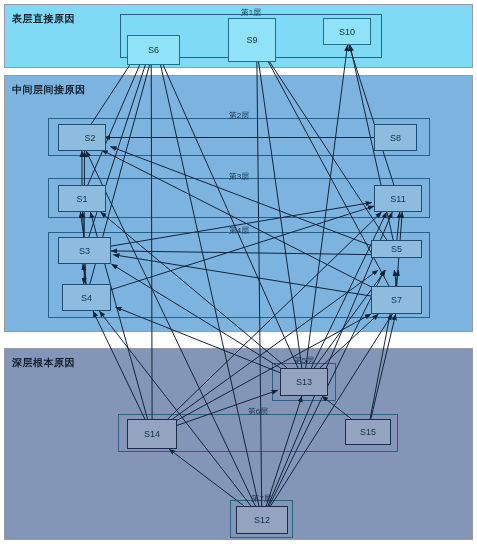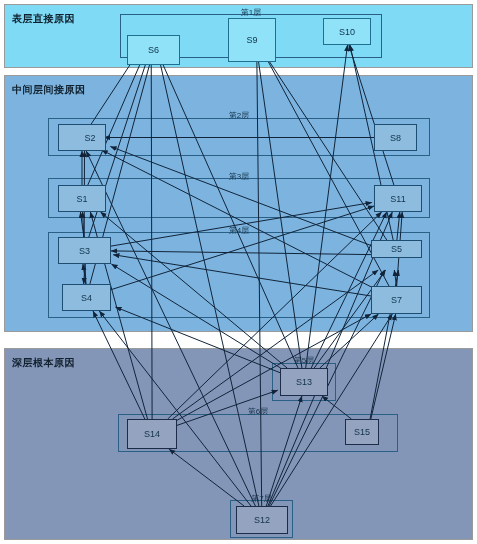--- a/index.html
+++ b/index.html
@@ -141,21 +141,21 @@
       </div>
       <div class="node mid" style="left: 371px; top: 286px; width: 51px; height: 28px;">
         <span>S7</span>
       </div>
       <div class="node deep" style="left: 280px; top: 368px; width: 48px; height: 28px;">
         <span>S13</span>
       </div>
       <div class="node deep" style="left: 127px; top: 419px; width: 50px; height: 30px;">
         <span>S14</span>
       </div>
-      <div class="node deep" style="left: 345px; top: 419px; width: 34px; height: 26px;">
+      <div class="node deep" style="left: 345px; top: 419px; width: 46px; height: 26px;">
         <span>S15</span>
       </div>
       <div class="node deep" style="left: 236px; top: 506px; width: 52px; height: 28px;">
         <span>S12</span>
       </div>
     </div>
 
 </div>
 
 </body></html>

